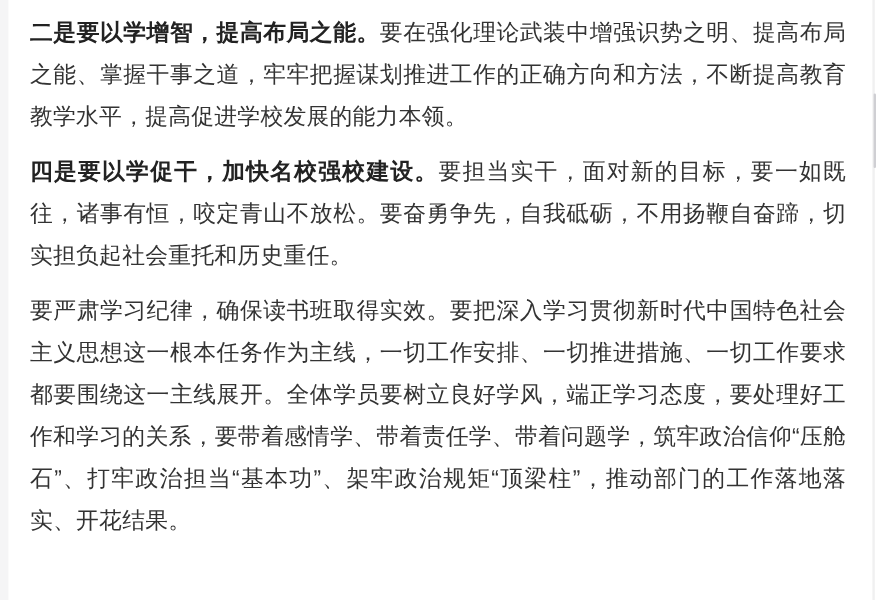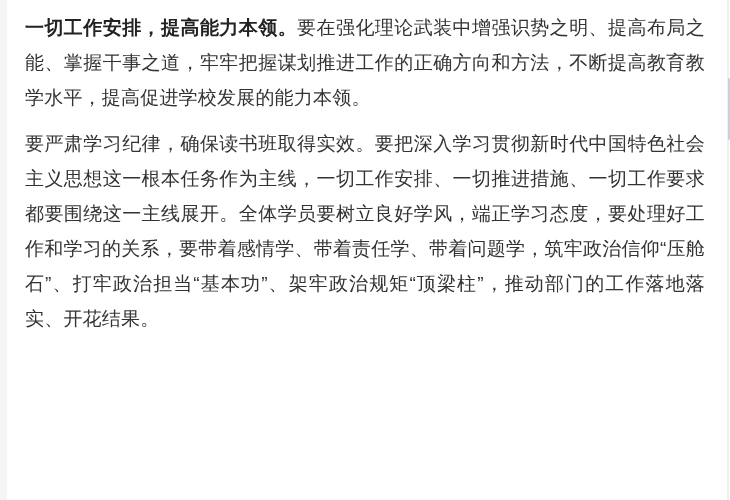--- a/index.html
+++ b/index.html
@@ -63,22 +63,23 @@
     border-radius: 2px;
   }
 </style>
 </head>
 <body>
 
 <div class="page">
   <div class="left-gutter"></div>
 
   <div class="content">
-    <p class="para"><strong class="lead">一切工作安排，提高能力本领。</strong><span>要在强化理论武装中增强识势之明、提高布局之能、掌握干事之道，牢牢把握谋划推进工作的正确方向和方法，不断提高教育教学水平，提高促进学校发展的能力本领。</span></p>
+    <p class="para"><strong class="lead">二是要以学增智，提高布局之能。</strong><span>要在强化理论武装中增强识势之明、提高布局之能、掌握干事之道，牢牢把握谋划推进工作的正确方向和方法，不断提高教育教学水平，提高促进学校发展的能力本领。</span></p>
 
 
+    <p class="para"><strong class="lead">四是要以学促干，加快名校强校建设。</strong><span>要担当实干，面对新的目标，要一如既往，诸事有恒，咬定青山不放松。要奋勇争先，自我砥砺，不用扬鞭自奋蹄，切实担负起社会重托和历史重任。</span></p>
 
     <p class="para"><strong class="lead"></strong><span>要严肃学习纪律，确保读书班取得实效。要把深入学习贯彻新时代中国特色社会主义思想这一根本任务作为主线，一切工作安排、一切推进措施、一切工作要求都要围绕这一主线展开。全体学员要树立良好学风，端正学习态度，要处理好工作和学习的关系，要带着感情学、带着责任学、带着问题学，筑牢政治信仰“压舱石”、打牢政治担当“基本功”、架牢政治规矩“顶梁柱”，推动部门的工作落地落实、开花结果。</span></p>
   </div>
 
   <div class="scrollbar-track"></div>
   <div class="scrollbar-thumb"></div>
 </div>
 
 </body></html>

